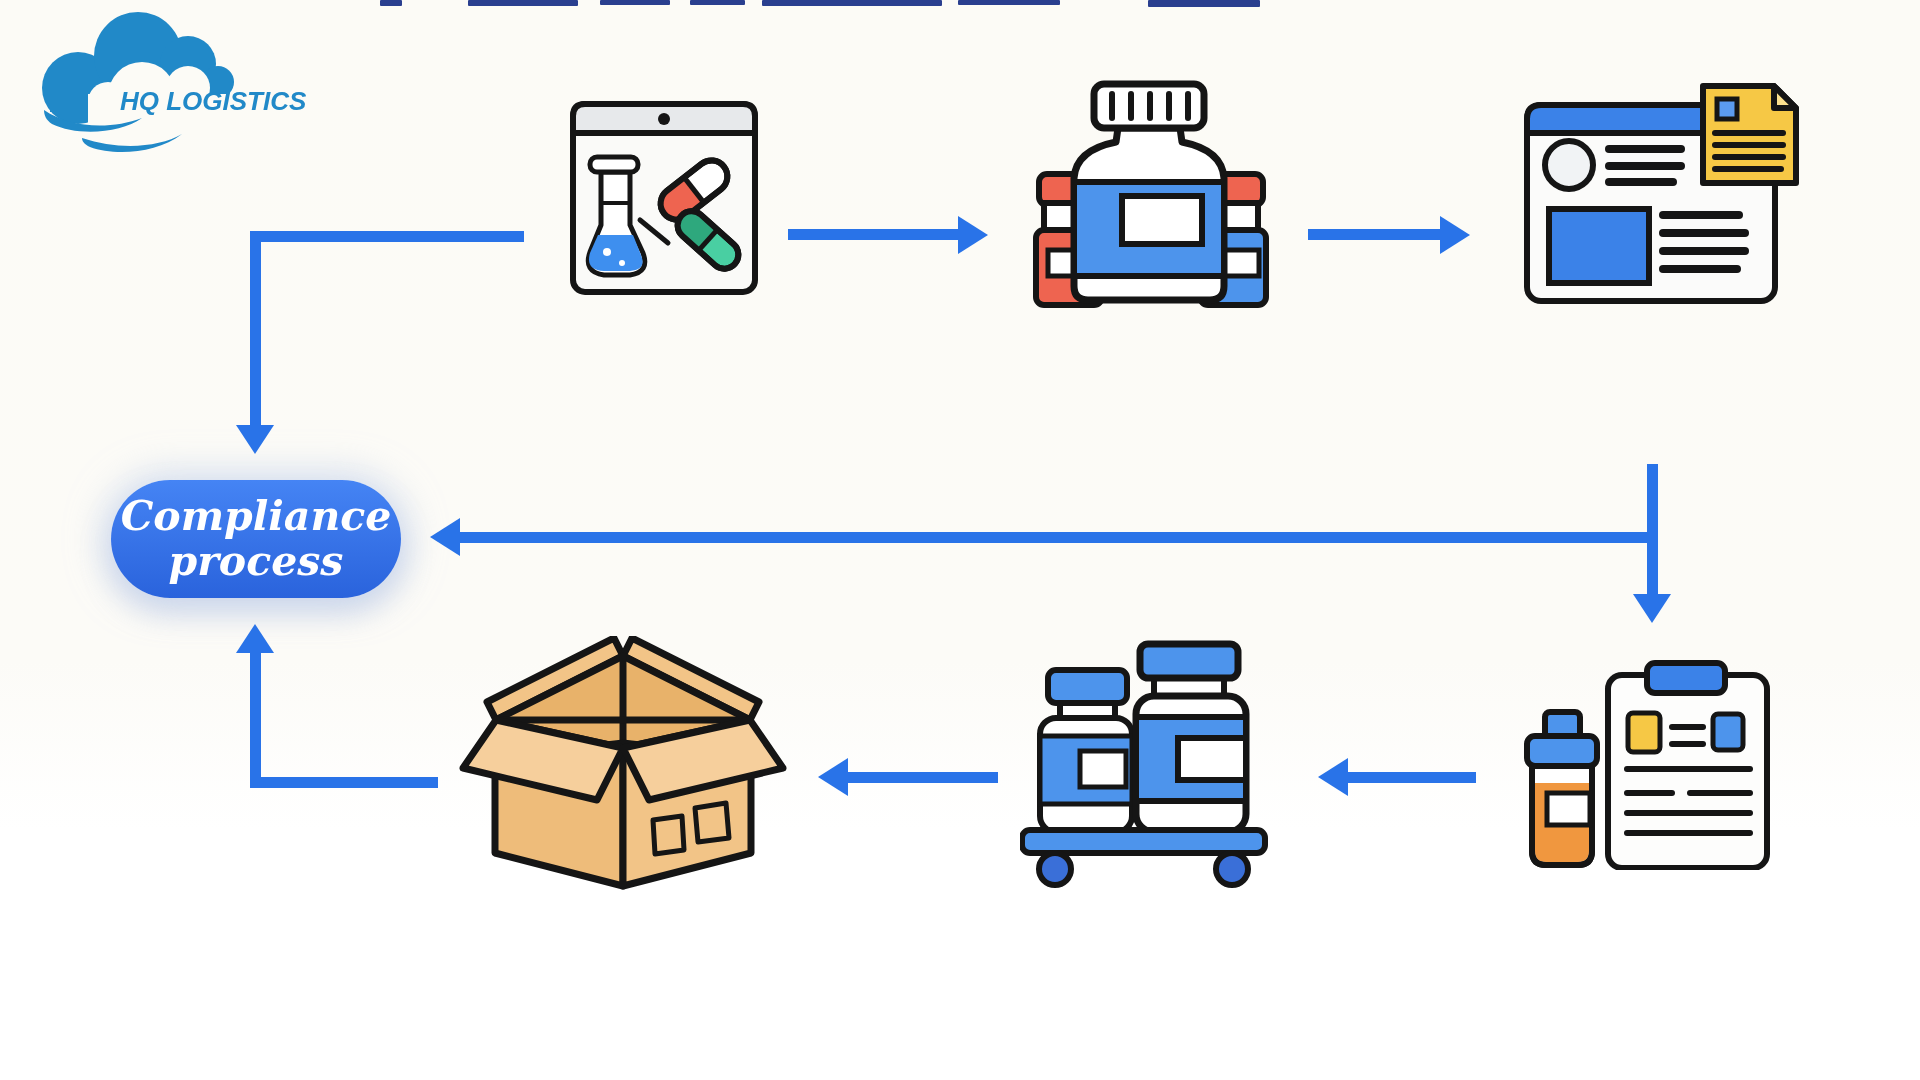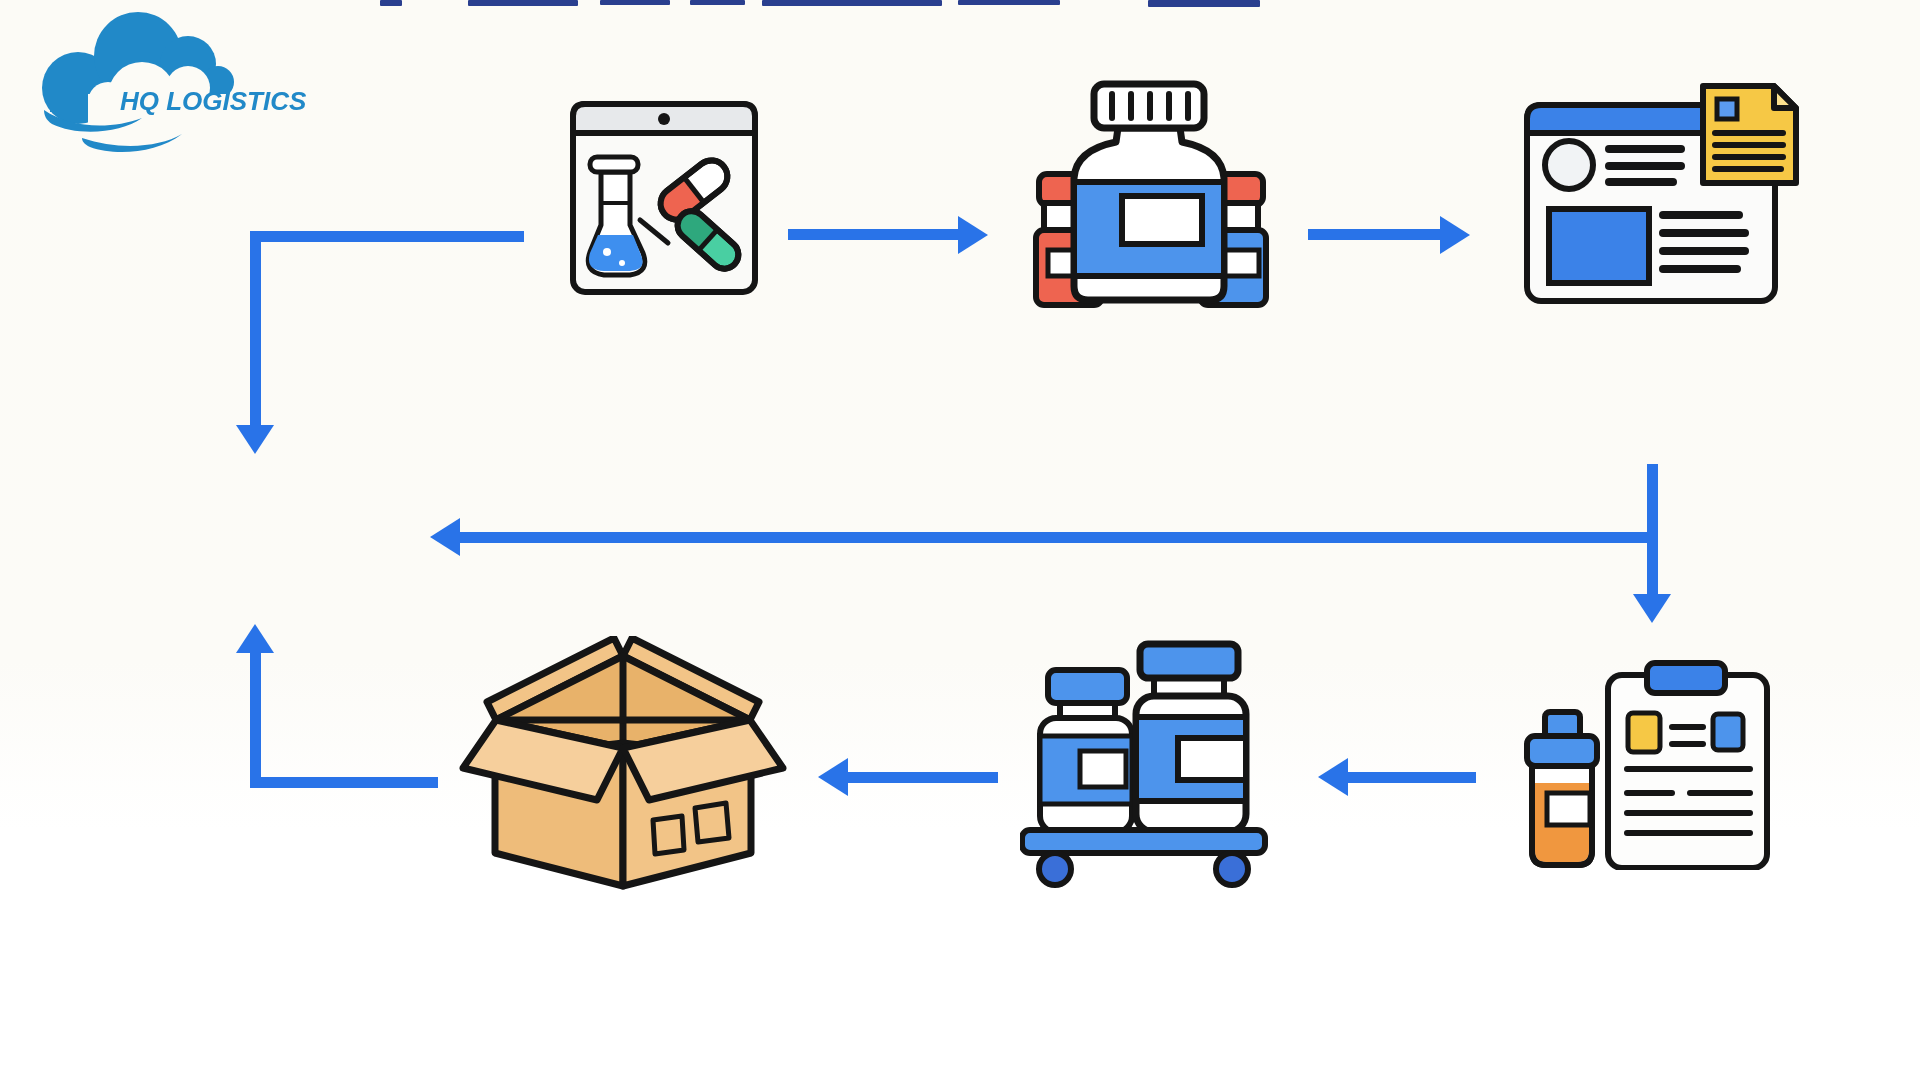--- a/index.html
+++ b/index.html
@@ -143,20 +143,24 @@
       <rect x="194" y="16" width="20" height="20" fill="#5B9BF0" stroke="var(--ink)" stroke-width="5"></rect>
       <g stroke="var(--ink)" stroke-width="6" stroke-linecap="round">
         <line x1="192" y1="50" x2="260" y2="50"></line>
           <line x1="192" y1="62" x2="260" y2="62"></line>
         <line x1="192" y1="74" x2="260" y2="74"></line>
           <line x1="192" y1="86" x2="258" y2="86"></line>
       </g>
     </g>
   </svg>
 
+  <div class="node">
+    <span>Compliance</span>
+    <span>process</span>
+  </div>
 
   <svg class="abs" style="left:458px;top:636px" width="340" height="256" viewBox="0 0 340 256" aria-label="shipping-box">
     <g stroke="var(--ink)" stroke-width="7" stroke-linejoin="round">
       <polygon points="165,20 38,84 29,66 156,2" fill="var(--tan)"></polygon>
       <polygon points="165,20 292,84 301,66 174,2" fill="var(--tan)"></polygon>
       <polygon points="165,20 38,84 165,112 292,84" fill="var(--tan-dark)"></polygon>
       <line x1="165" y1="20" x2="165" y2="112"></line>
       <line x1="38" y1="84" x2="292" y2="84"></line>
       <polygon points="37,122 165,107 165,250 37,217" fill="var(--tan-front)"></polygon>
       <polygon points="165,107 293,122 293,217 165,250" fill="var(--tan)"></polygon>

